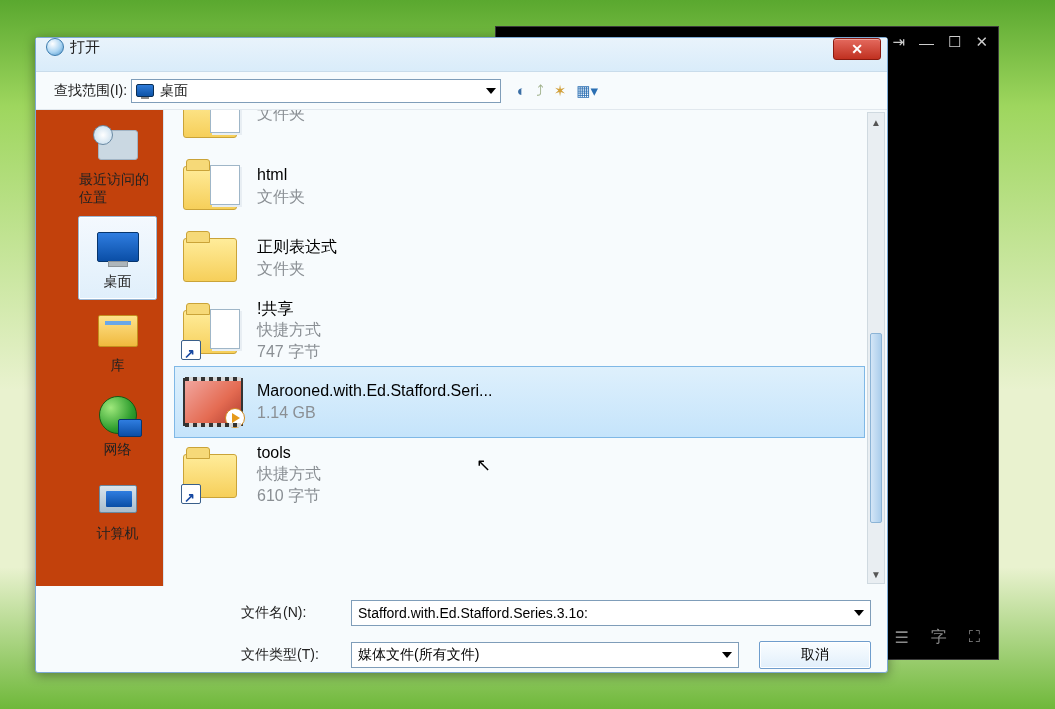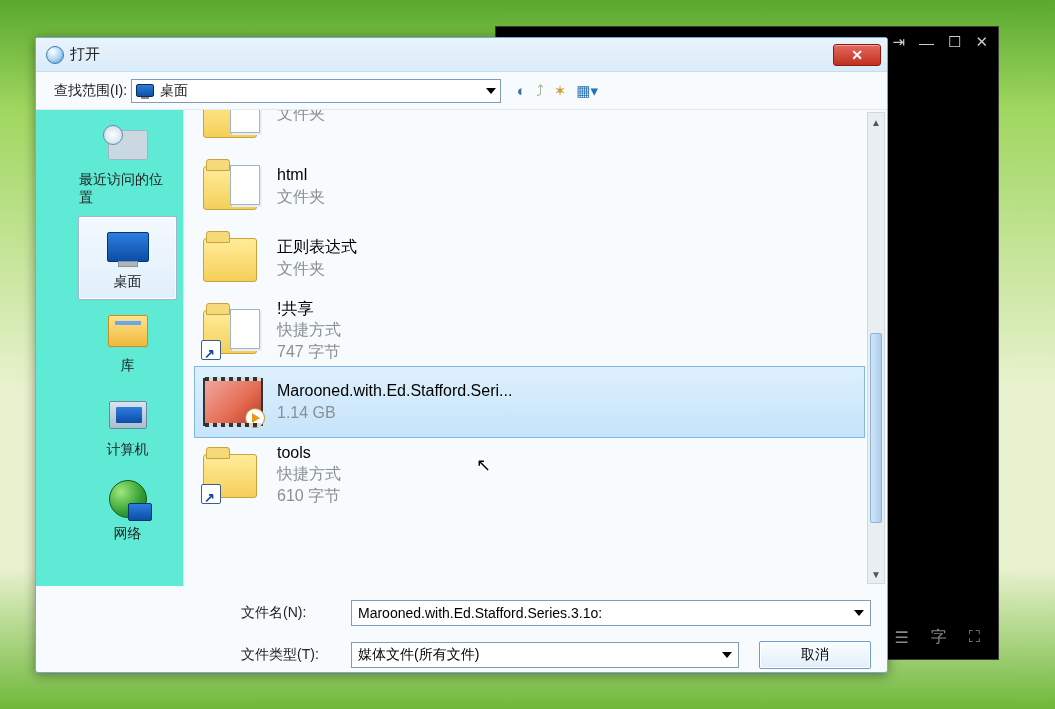--- a/index.html
+++ b/index.html
@@ -22,21 +22,21 @@
   padding: 0 18px; color: #8a8a8a; font-size: 16px;
 }
 
 
 .dlg {
   position: absolute; left: 35px; top: 37px; width: 853px; height: 636px;
   background: #f7fbfd; border: 1px solid #7ca9d4; border-radius: 3px;
   box-shadow: 0 2px 12px rgba(0,0,0,.4);
 }
 .titlebar {
-  height: 34px; display: flex; align-items: center; padding: 0 6px;
+  height: 34px; display: flex; align-items: flex-start; padding: 0 6px;
   background: linear-gradient(#e9f3fb,#d9ecfa);
   border-bottom: 1px solid #c9dceb;
 }
 .titlebar .tb-icon {
   width: 18px; height: 18px; margin: 0 6px 0 4px;
   border-radius: 50%; background: radial-gradient(circle at 35% 30%, #fff, #aad4f2 55%, #4790c8);
   border: 1px solid #3b7bad;
 }
 .titlebar .tb-title { font-size: 15px; color: #222; }
 .titlebar .tb-close {
@@ -60,21 +60,21 @@
 }
 .monitor-icon::after { content:""; position:absolute; left:4px; right:4px; bottom:-3px; height:2px; background:#888; }
 .combo .caret {
   margin-left: auto; width: 0; height: 0; border-left: 5px solid transparent;
   border-right: 5px solid transparent; border-top: 6px solid #000;
 }
 .toolbtns { display:flex; gap:10px; margin-left:12px; align-items:center; font-size:15px; color:#555; }
 
 
 .dlg-body { display:flex; height: 476px; }
-.places { width: 148px; border-right: 1px solid #d8e4ee; background:#5eead4; padding-top:4px;padding-left:36px; }
+.places { width: 128px; border-right: 1px solid #d8e4ee; background:#c2410c; padding-top:4px;padding-left:36px; }
 .place { display:flex; flex-direction:column; align-items:center; padding:6px 0 8px; font-size:14px; color:#222; margin:0 6px; border:1px solid transparent; border-radius:2px; }
 .place.selected { border:1px solid #9ab7d4; background:linear-gradient(#f4f9fe,#e0effb); box-shadow: inset 0 0 0 1px #fff; }
 .p-icon { width:48px; height:48px; margin-bottom:2px; display:flex; align-items:center; justify-content:center; }
 
 
 .ico-recent { width:40px; height:30px; border:1px solid #a1b4c4; background:#cad8e2; border-radius:3px; position:relative; }
 .ico-recent::before { content:""; position:absolute; left:-6px; top:-6px; width:18px; height:18px; border-radius:50%; background:radial-gradient(#fff,#bfd8ea); border:1px solid #6a8aa3; }
 .ico-desktop { width:42px; height:30px; background:linear-gradient(#2f7de0,#0a4ea6); border:1px solid #06356d; border-radius:2px; position:relative; }
 .ico-desktop::after { content:""; position:absolute; left:10px; right:10px; bottom:-6px; height:4px; background:#aeb6bb; border:1px solid #8a9298; }
 .ico-lib { width:40px; height:32px; background:linear-gradient(#ffe28a,#f0b93e); border:1px solid #c48f1f; border-radius:2px; position:relative; }
@@ -173,29 +173,29 @@
           <span>桌面</span>
         </div>
         <div class="place">
           <div class="p-icon">
             <div class="ico-lib"></div>
           </div>
           <span>库</span>
         </div>
         <div class="place">
           <div class="p-icon">
+            <div class="ico-net"></div>
+          </div>
+          <span>网络</span>
+        </div>
+        <div class="place">
+          <div class="p-icon">
             <div class="ico-comp"></div>
           </div>
           <span>计算机</span>
-        </div>
-        <div class="place">
-          <div class="p-icon">
-            <div class="ico-net"></div>
-          </div>
-          <span>网络</span>
         </div>
       </div>
     <div class="file-area">
       <div class="file-list" id="filelist" style="margin-top: -32px;">
           <div class="f-item">
             <div class="f-thumb">
               <div class="folder has-doc"></div>
             </div>
             <div class="f-text">
               <div class="sub">文件夹</div>
@@ -258,21 +258,21 @@
         <div class="scroll-thumb"></div>
         <div class="scroll-arrow" style="position:absolute;bottom:0;left:0;right:0;">▼</div>
       </div>
     </div>
   </div>
 
   <div class="bottom">
     <div class="brow">
       <div class="blabel">文件名(N):</div>
       <div class="bcombo">
-        <span>Marooned.with.Ed.Stafford.Series.3.1o:</span>
+        <span>Stafford.with.Ed.Stafford.Series.3.1o:</span>
         <div class="caret"></div>
       </div>
     </div>
     <div class="brow">
       <div class="blabel">文件类型(T):</div>
       <div class="bcombo">
         <span>媒体文件(所有文件)</span>
         <div class="caret"></div>
       </div>
       <div class="btn">取消</div>

